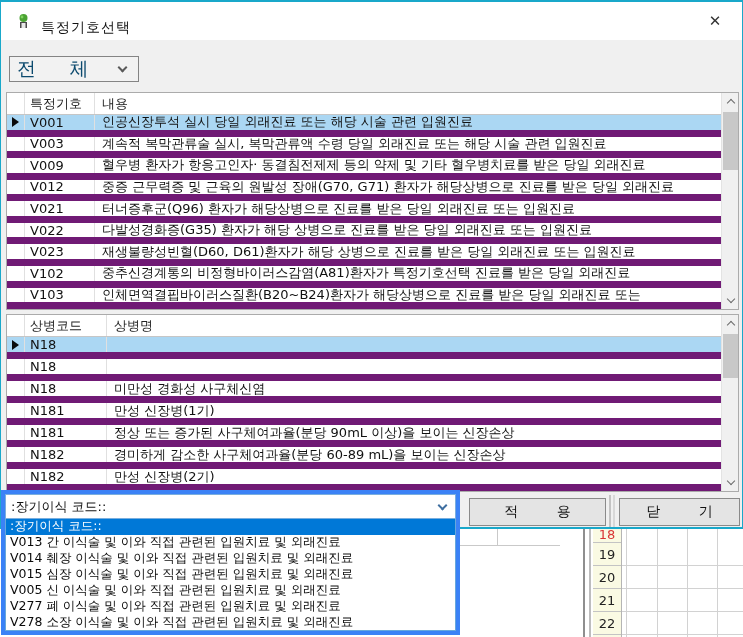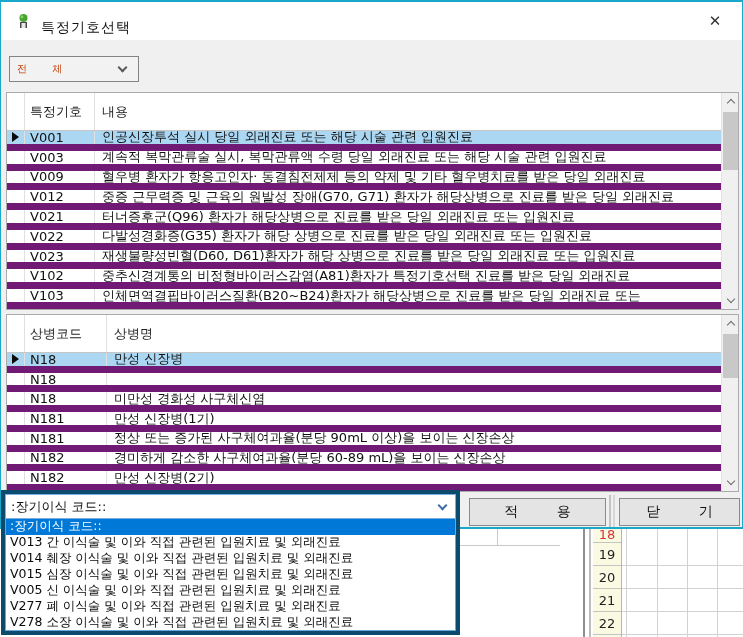--- a/index.html
+++ b/index.html
@@ -24,29 +24,29 @@
 
   
   .dialog { position:absolute; left:0; top:0; width:743px; height:529px; background:#f0f0f0;
     border:1px solid #19a8ca; border-top:2px solid #19a8ca; border-bottom:2px solid #19a8ca; }
   .titlebar { position:absolute; left:0; top:0; width:100%; height:38px; background:#ffffff; display:flex; align-items:center; }
   .app-icon { width:16px; height:16px; margin-left:14px; margin-right:10px; }
   .title-text { font-size:14px; color:#111; letter-spacing:1px;margin-top:13px; }
   .close-btn { position:absolute; right:8px; top:0; width:38px; height:38px; display:flex; align-items:center; justify-content:center; font-size:15px; color:#333; cursor:default; }
 
   .combo { position:absolute; left:8px; top:54px; width:130px; height:26px; background:#f2f2f2; border:1px solid #848484; display:flex; align-items:center; }
-  .combo-text { font-size:10px; color:#c2410c; padding-left:7px; word-spacing:22px; flex:1; }
+  .combo-text { font-size:19px; color:#0c4a6e; padding-left:7px; word-spacing:22px; flex:1;font-family:Liberation Mono, monospace; }
   .chev { width:7px; height:7px; border-right:2px solid #5a5a5a; border-bottom:2px solid #5a5a5a; transform:rotate(45deg); margin-right:12px; margin-top:-3px; }
 
   
   .grid { position:absolute; left:5px; width:733px; background:#fff; border:1px solid #ababab; }
   .grid1 { top:90px; height:218px; }
   .grid2 { top:312px; height:178px; }
   .grid-inner { position:absolute; left:0; top:0; right:17px; bottom:0; display:flex; flex-direction:column; overflow:hidden; }
-  .g-header { display:flex; border-bottom:1px solid #c6c6c6; height:38px; flex:none; }
+  .g-header { display:flex; border-bottom:1px solid #c6c6c6; height:22px; flex:none; }
   .g-row { display:flex; flex:1 1 0; border-bottom:7px solid #701a75; min-height:0; }
   .g-row.selected { background:#abd7f3; }
   .td-sel { width:18px; flex:none; border-right:1px solid #e0e0e0; display:flex; align-items:center; justify-content:center; }
   .td-code { flex:none; border-right:1px solid #e0e0e0; font-size:13px; color:#111; display:flex; align-items:center; padding-left:5px; white-space:nowrap; overflow:hidden; }
   .g1 .td-code { width:70px; }
   .g2 .td-code { width:82px; }
   .td-desc { flex:1; font-size:13px; color:#111; display:flex; align-items:center; padding-left:7px; white-space:nowrap; overflow:hidden; }
   .g-header .td-code, .g-header .td-desc { color:#222; }
   .tri { width:0; height:0; border-top:5px solid transparent; border-bottom:5px solid transparent; border-left:7px solid #0a0a0a; }
 
@@ -63,21 +63,21 @@
 
   
   .dlg-btn { position:absolute; top:496px; height:28px; background:#e4e4e4; border:1px solid #8a8a8a; font-size:14px; color:#111;
     display:flex; align-items:center; justify-content:center; word-spacing:34px; font-family:inherit; }
   .btn-apply { left:468px; width:137px; }
   .btn-close { left:618px; width:121px; }
   .btn-divider-a { position:absolute; left:608px; top:493px; width:2px; height:32px; background:#c3c3c3; }
   .btn-divider-b { position:absolute; left:612px; top:493px; width:2px; height:32px; background:#d8d8d8; }
 
   
-  .redbox { position:absolute; left:1px; top:490px; width:459px; height:145px; border:4px solid #0c4a6e; background:#fff; }
+  .redbox { position:absolute; left:1px; top:490px; width:459px; height:145px; border:4px solid #3b82f6; background:#fff; }
   .combo2 { position:absolute; left:0; top:0; right:0; height:25px; background:#fff; border:1px solid #79aede; display:flex; align-items:center; }
   .combo2-text { flex:1; font-size:13px; color:#111; padding-left:5px; white-space:nowrap; overflow:hidden; }
   .combo2 .chev { border-color:#3f6fa0; margin-right:9px; }
   .combo2-list { position:absolute; left:0; top:25px; right:0; bottom:0; background:#fff; border:1px solid #66a8dc; border-top:none; overflow:hidden; display:flex; flex-direction:column; }
   .opt { flex:1 1 0; font-size:12.5px; color:#0a0a0a; padding-left:4px; white-space:nowrap; overflow:hidden; display:flex; align-items:center; min-height:0; }
   .opt.sel { background:#0078d7; color:#fff; }
 
   .bottom-strip { position:absolute; left:0; top:635px; width:460px; height:2px; background:#fff; }
 </style>
 </head>
@@ -189,21 +189,20 @@
         <div class="g-header">
           <div class="td-sel"></div>
           <div class="td-code">상병코드</div>
           <div class="td-desc">상병명</div>
         </div>
         <div class="g-row selected">
           <div class="td-sel">
               <span class="tri"></span>
             </div>
           <div class="td-code">N18</div>
-          <div class="td-desc">만성 신장병</div>
         </div>
         <div class="g-row">
           <div class="td-sel"></div>
           <div class="td-code">N18</div>
         </div>
         <div class="g-row">
           <div class="td-sel"></div>
           <div class="td-code">N18</div>
           <div class="td-desc">미만성 경화성 사구체신염</div>
         </div>

